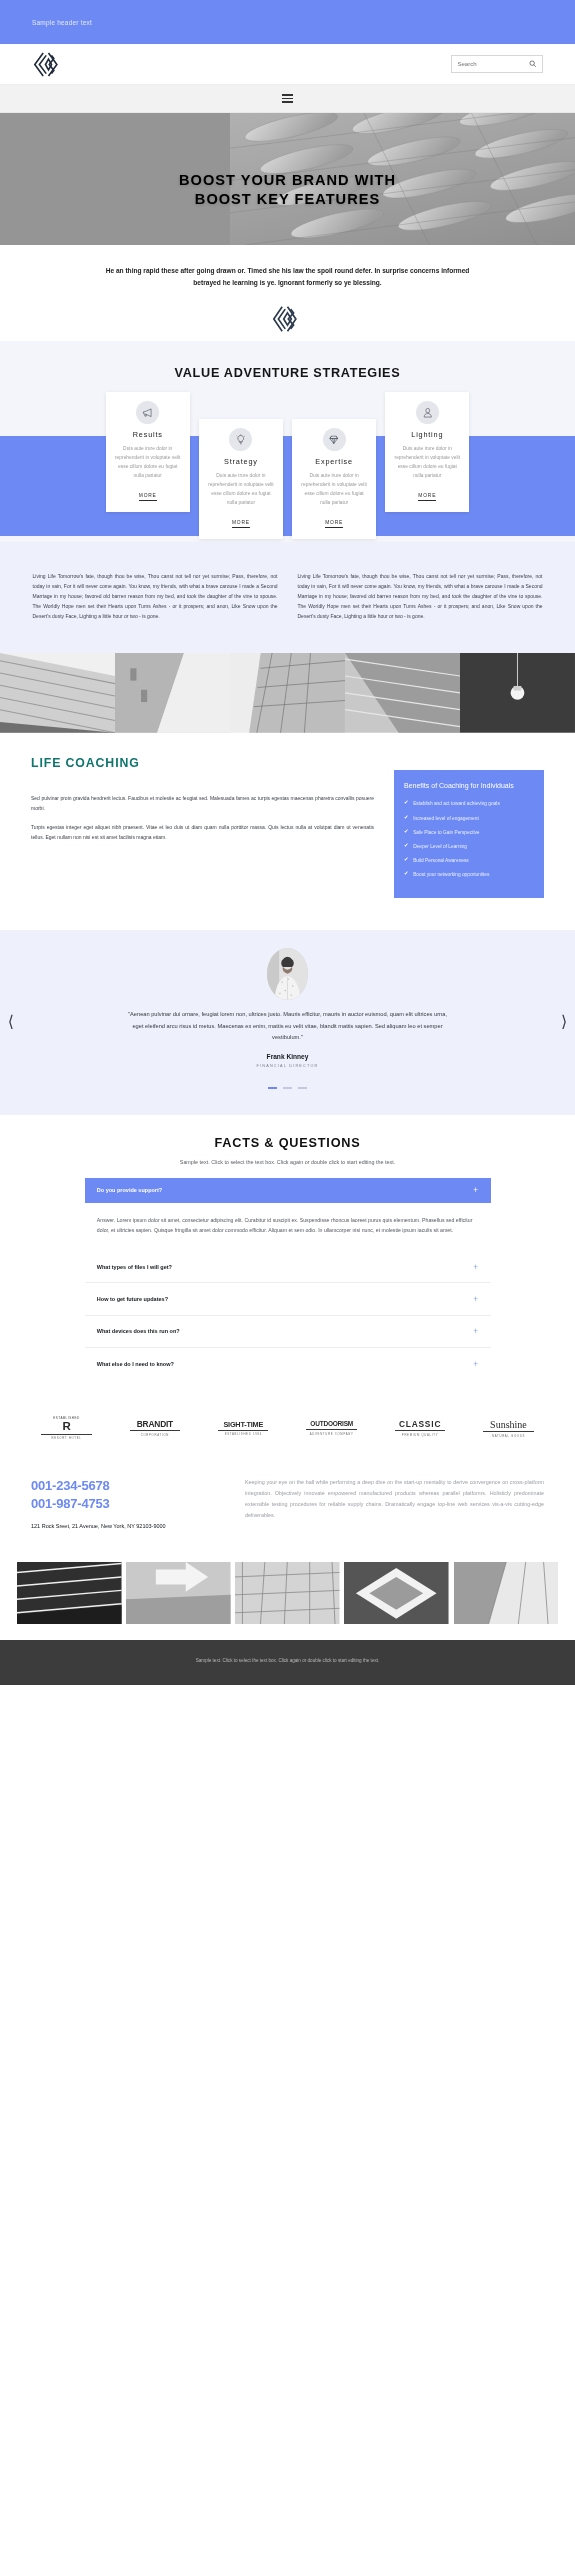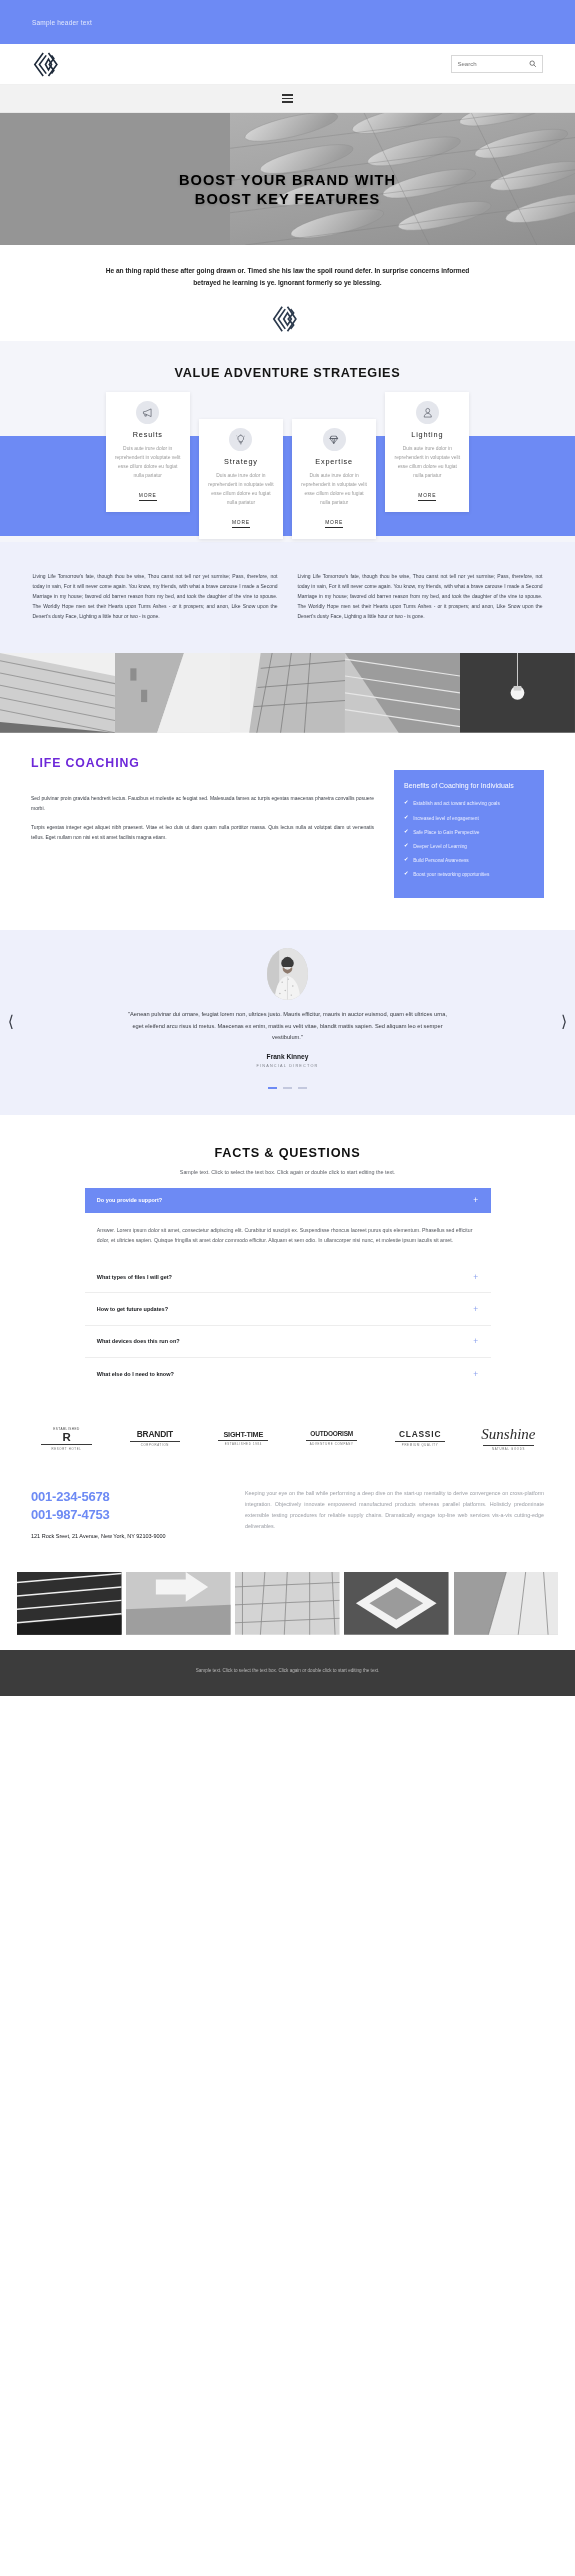--- a/index.html
+++ b/index.html
@@ -175,21 +175,21 @@
   
   .coaching {
     background:#fff;
     padding: 23px 31px 32px;
     display:flex;
     gap: 20px;
   }
   .coaching-left { flex: 1; }
   .coaching-left h2 {
     font-size: 12.3px; font-weight:700; letter-spacing: 0.9px;
-    color:#6d28d9; margin-bottom: 23px;
+    color:#0f766e; margin-bottom: 23px;
   }
   .coaching-left p {
     font-size: 5px; line-height: 2.0; color:#3c4049;
     text-align: justify; margin-bottom: 9.2px;
   }
   .benefits {
     width: 150px;
     background:#6d8af4;
     color:#fff;
     padding: 10.7px 10px 12.3px;
@@ -234,21 +234,21 @@
   .t-dots span.active { background:#6d8af4; }
   .arrow {
     position:absolute; top: 50%; transform: translateY(-50%);
     font-size: 16px; color:#3b3f49; cursor:pointer; line-height:1;
     font-family:"Liberation Serif", serif;
   }
   .arrow.left { left: 7.7px; }
   .arrow.right { right: 7.7px; }
 
   
-  .faq { background:#fff; padding: 21.5px 0 23px; margin-top: 10px; }
+  .faq { background:#fff; padding: 21.5px 0 23px; }
   .faq h2 {
     text-align:center; font-size: 12.7px; font-weight:700;
     letter-spacing: 0.8px; color:#101010; margin-bottom: 9.2px;
   }
   .faq-sub {
     text-align:center; font-size: 5.4px; color:#5c5f66; margin-bottom: 12.3px;
   }
   .faq-list { width: 406px; margin: 0 auto; }
   .faq-item-open {
     background:#6d8af4; color:#fff;
@@ -271,21 +271,21 @@
   .faq-item .plus { font-size: 8.4px; font-weight:300; color:#8ea3ee; }
 
   
   .brands {
     display:flex; justify-content:space-between; align-items:center;
     padding: 14px 29px 20px; background:#fff; gap: 4.6px;
   }
   .brand { text-align:center; color:#2a2a2a; width: 75px; }
   .brand .bm-top { font-size: 3.1px; letter-spacing: 0.5px; color:#4a4a4a; }
   .brand .bm-main { font-size: 8.4px; font-weight:700; letter-spacing:-0.2px; line-height:1.05; }
-  .brand .bm-script { font-size: 15px; font-family:"Liberation Serif", serif; font-style:italic; }
+  .brand .bm-script { font-size: 10px; font-family:"Liberation Serif", serif; }
   .brand .bm-sub { font-size: 2.8px; letter-spacing: 0.7px; color:#6d6d6d; margin-top:1.5px; }
   .brand .rule { height:0.8px; background:#3a3a3a; margin: 1.5px 12.3px; }
 
   
   .contact {
     display:flex; gap: 22px; padding: 17px 31px 23px; background:#fff;
   }
   .contact-left { width: 192px; }
   .phone {
     font-size: 13px; font-weight:700; color:#6d8af4; line-height:1.35;

